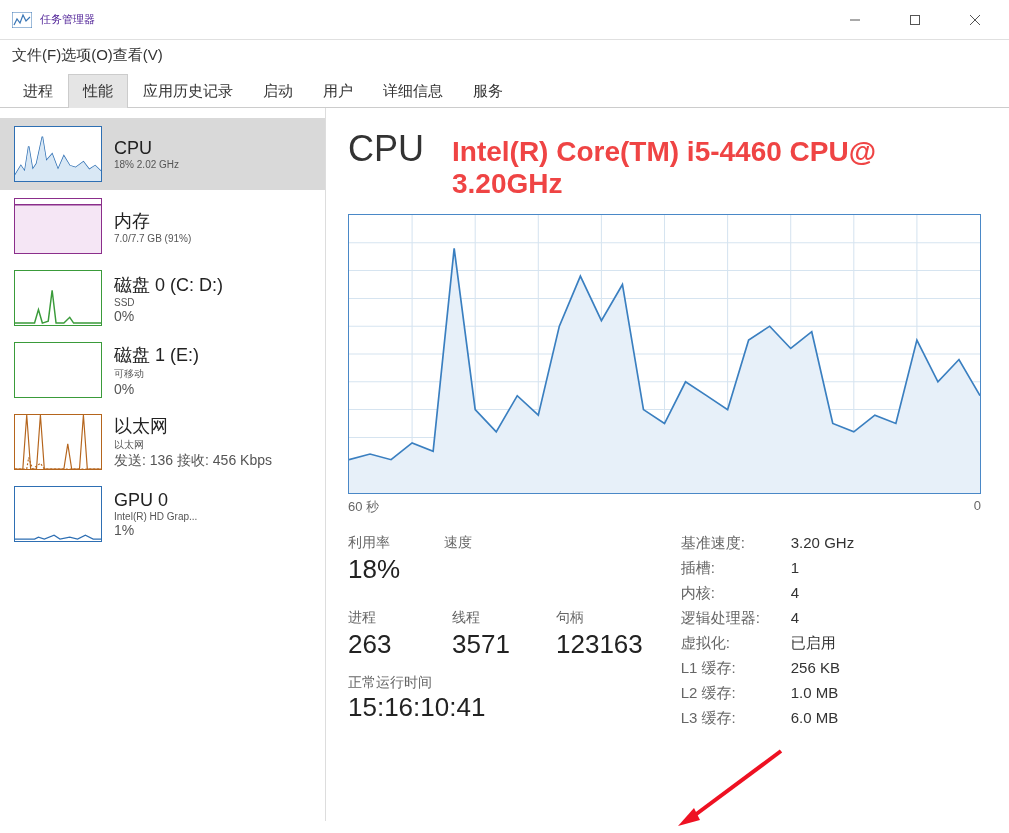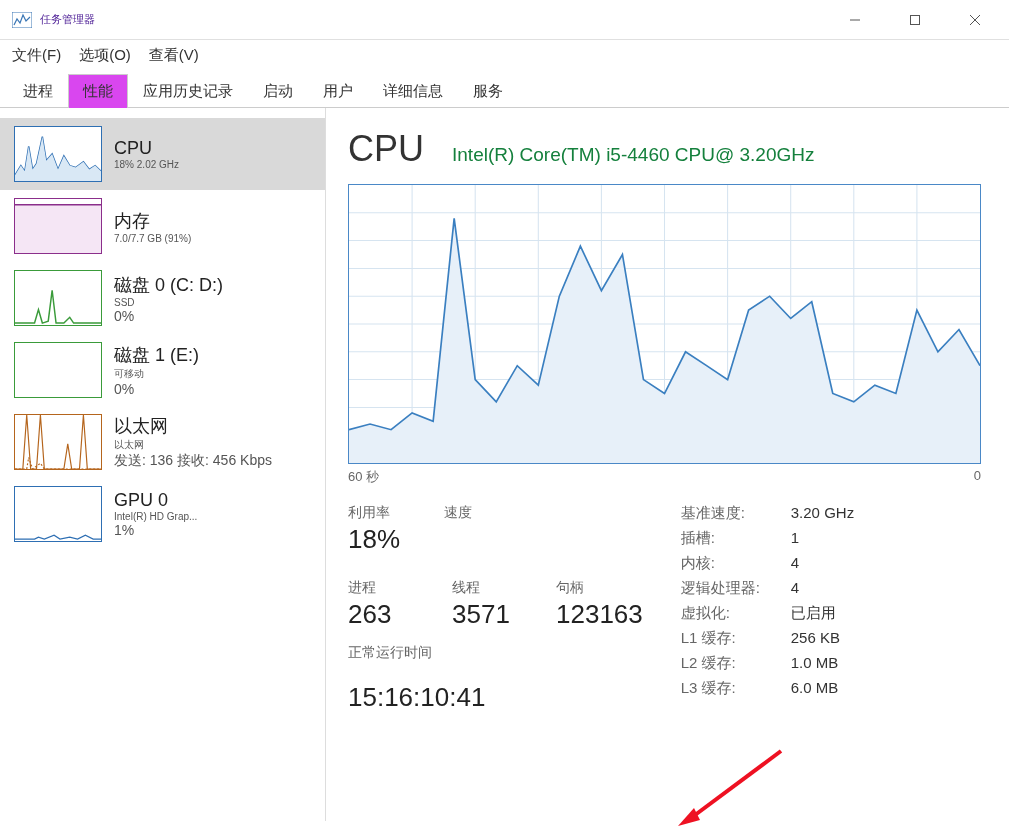--- a/index.html
+++ b/index.html
@@ -4,55 +4,55 @@
   <style>
     * { box-sizing: border-box; margin: 0; padding: 0; }
     body { font-family: "Microsoft YaHei", "Segoe UI", sans-serif; font-size: 14px; color: #333; background: #fff; width: 1009px; height: 833px; overflow: hidden; position: relative; }
     
     .titlebar { display: flex; align-items: center; height: 40px; padding: 0 4px; border-bottom: 1px solid #e0e0e0; }
     .titlebar-icon { width: 20px; height: 16px; margin: 0 8px; }
     .titlebar-title { flex: 0 0 auto; color: #4c1d95; font-size: 11px; }
     .titlebar-spacer { flex: 1; }
     .titlebar-btn { width: 60px; height: 38px; display: flex; align-items: center; justify-content: center; color: #777; font-size: 14px; cursor: pointer; }
 
-    .menubar { display: flex; padding: 6px 12px 8px; gap: 18px; font-size: 15px; color: #333; }
+    .menubar { display: flex; padding: 6px 12px 8px; font-size: 15px; color: #333; }
     .menu-item { cursor: pointer; }
 
     .tabs { display: flex; border-bottom: 1px solid #ccc; padding-left: 8px; font-size: 15px; }
     .tab { padding: 7px 14px; border: 1px solid transparent; border-bottom: none; cursor: pointer; position: relative; bottom: -1px; color: #333; }
-    .tab.active { border-color: #ccc; background: #d946ef; }
+    .tab.active { border-color: #ccc; background: #e5e5e5; }
 
     .content { display: flex; height: calc(100% - 120px); }
     .sidebar { width: 326px; border-right: 1px solid #ddd; padding-top: 10px; overflow: hidden; }
     .side-item { display: flex; align-items: center; padding: 8px 10px 8px 14px; cursor: pointer; gap: 12px; }
     .side-item.selected { background: #d9d9d9; }
     .side-thumb { width: 88px; height: 56px; border: 1px solid; background: #fff; position: relative; flex-shrink: 0; }
     .side-text { overflow: hidden; }
     .side-title { font-size: 18px; color: #222; white-space: nowrap; }
     .side-sub { font-size: 10px; color: #555; white-space: nowrap; }
     .side-sub2 { font-size: 14px; color: #555; white-space: nowrap; }
 
     .main { flex: 1; padding: 20px 28px 20px 22px; position: relative; }
     .main-header { display: flex; align-items: baseline; gap: 28px; margin-bottom: 14px; }
     .main-title { font-size: 36px; font-weight: 400; color: #333; }
-    .main-subtitle { font-size: 19px; color: #15803d; }
+    .main-subtitle { font-size: 28px; color: #ef4444; font-weight: bold; }
 
     .chart-header { display: flex; justify-content: space-between; font-size: 13px; color: #666; margin-bottom: 4px; }
     .chart-box { width: 100%; height: 280px; border: 1px solid #4a88c7; background: #fff; position: relative; }
     .chart-svg { width: 100%; height: 100%; display: block; }
     .chart-footer { display: flex; justify-content: space-between; font-size: 13px; color: #666; margin-top: 4px; margin-bottom: 18px; }
 
     .stats { display: flex; gap: 28px; }
     .stats-left { flex: 0 0 auto; }
     .stat-row1 { display: flex; gap: 26px; margin-bottom: 24px; }
     .stat-row2 { display: flex; gap: 34px; margin-bottom: 14px; }
     .stat-block { min-width: 70px; }
     .stat-label { font-size: 14px; color: #666; margin-bottom: 2px; }
     .stat-value { font-size: 26px; color: #222; }
-    .uptime-block .stat-label { margin-bottom: 20px; }
+    .uptime-block .stat-label { margin-bottom: 0; }
 
     .stats-right { flex: 0 0 auto; margin-left: 10px; }
     .spec-row { display: flex; margin-bottom: 6px; font-size: 15px; }
     .spec-label { width: 110px; color: #666; }
     .spec-value { color: #333; }
 
     .red-arrow { position: absolute; bottom: -5px; left: 350px; width: 110px; height: 80px; pointer-events: none; }
   </style>
 </head>
 <body>

